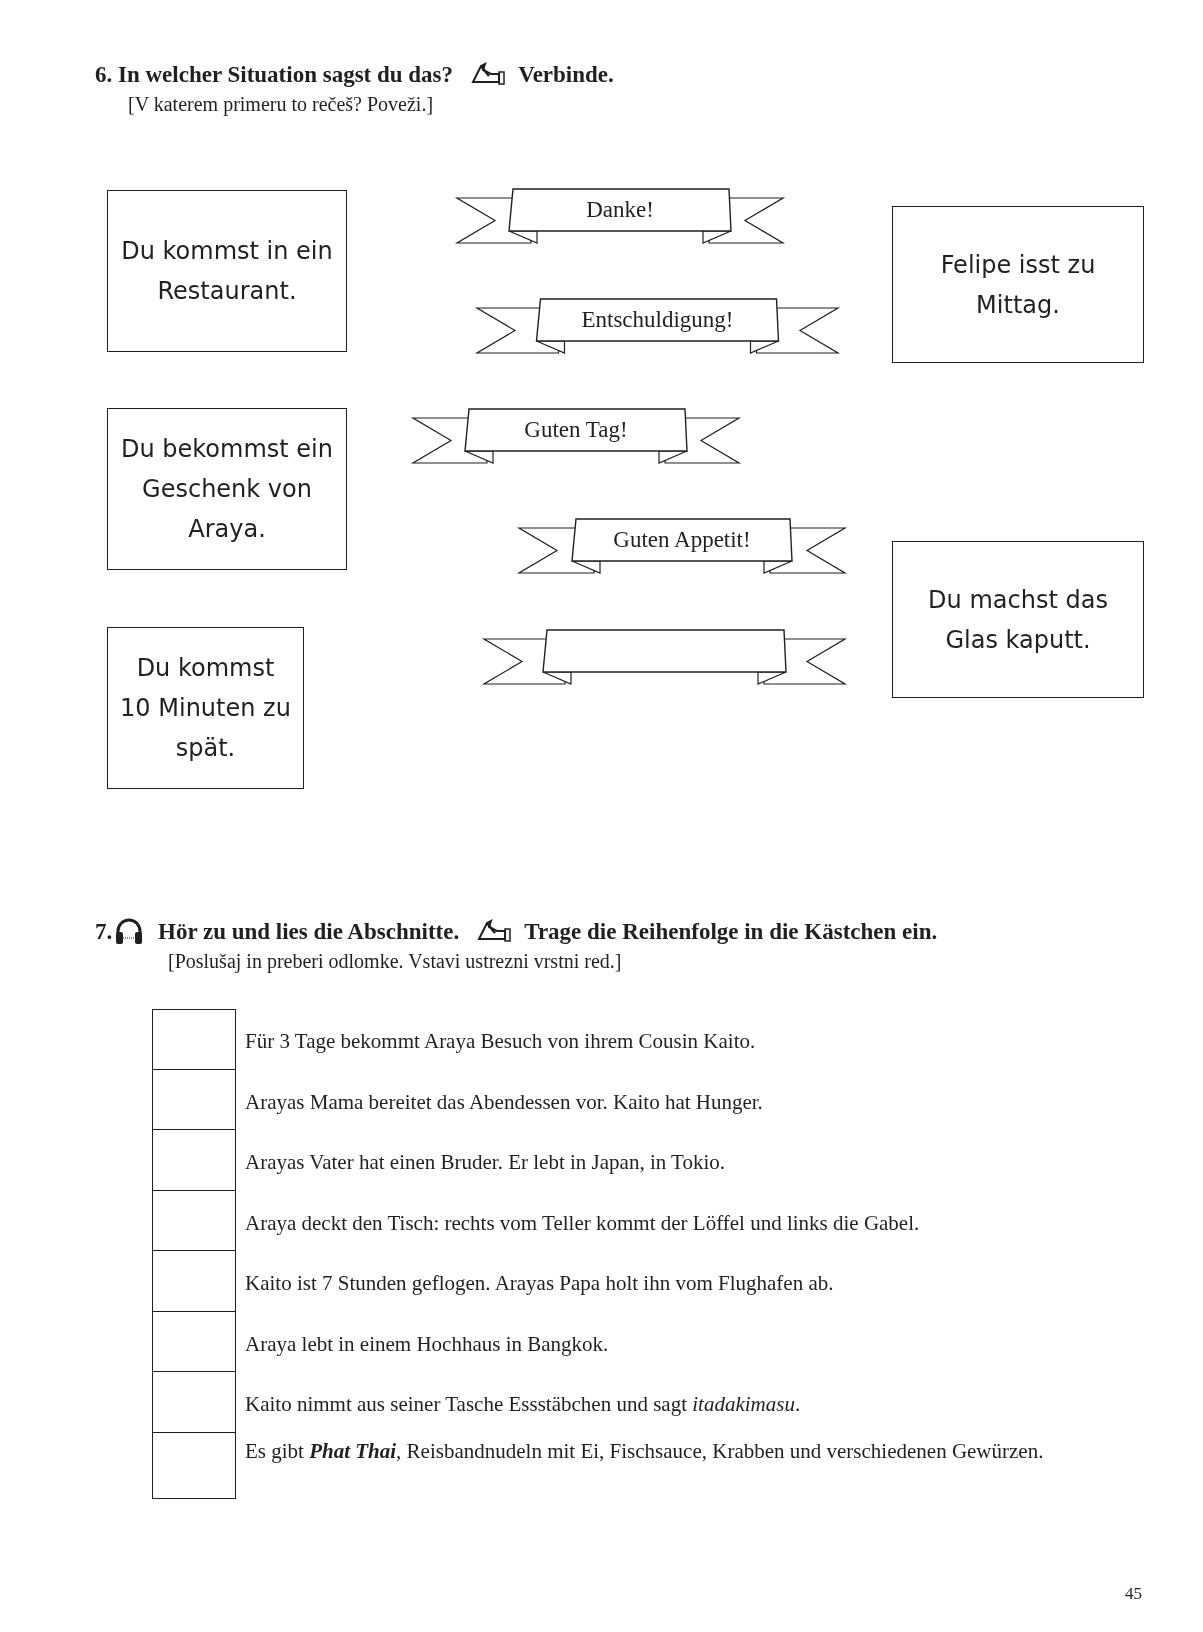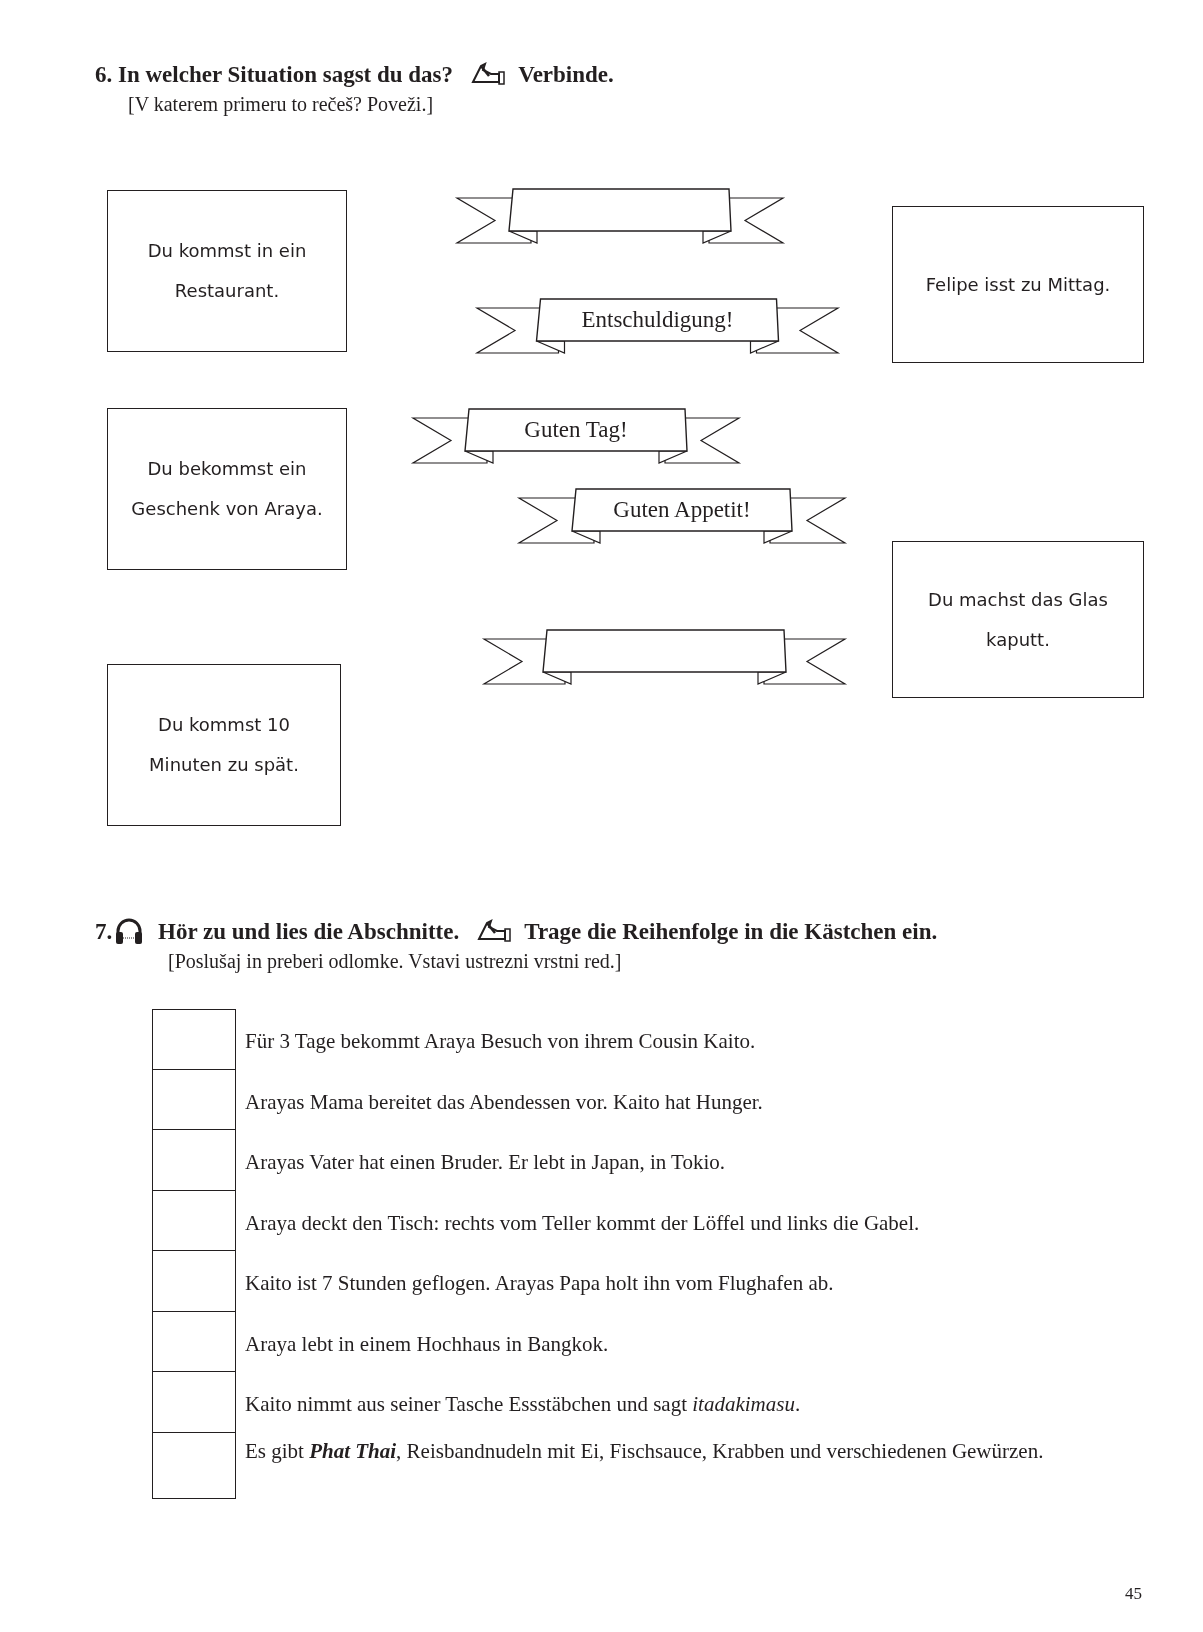--- a/index.html
+++ b/index.html
@@ -4,21 +4,21 @@
 <style>
   html, body { margin:0; padding:0; background:#fff; }
   body { width:1203px; height:1632px; position:relative; overflow:hidden; color:#231f20;
          font-family:"Liberation Serif","DejaVu Serif", serif; }
   .abs { position:absolute; }
   .heading { font-weight:bold; font-size:23px; white-space:nowrap; }
   .sub { font-size:20px; white-space:nowrap; }
   .icon { display:inline-block; vertical-align:middle; }
   .sbox { position:absolute; border:1.5px solid #231f20; box-sizing:border-box; display:flex;
           align-items:center; justify-content:center; text-align:center;
-          font-family:"DejaVu Sans","Liberation Sans", sans-serif; font-size:18px; line-height:40px; padding:0 12px; }
+          font-family:"DejaVu Sans","Liberation Sans", sans-serif; font-size:24px; line-height:40px; padding:0 12px; }
   .ribbon { position:absolute; }
   .ribbon svg { position:absolute; left:0; top:0; overflow:visible; }
   .ribbon .label { position:absolute; display:flex; align-items:center; justify-content:center;
                    font-size:23px; white-space:nowrap; }
   .rows { position:absolute; left:152px; top:1009px; }
   .row { position:relative; height:60.5px; }
   .row .cell { position:absolute; left:0; top:0; width:84px; height:100%; border:1.5px solid #231f20;
                box-sizing:border-box; border-top-width:0; background:#fff; }
   .row:first-child .cell { border-top-width:1.5px; }
   .row .text { position:absolute; left:93px; top:18px; font-size:21px; line-height:28px; width:880px; }
@@ -38,33 +38,34 @@
         <path d="M12 4 L20 14" stroke="#231f20" stroke-width="2.5"></path>
         <rect x="30" y="10" width="5" height="12" fill="none" stroke="#231f20" stroke-width="1.5"></rect>
       </svg>
   </span>
   <span>Verbinde.</span>
 </div>
 <div class="abs sub" style="left:128px; top:93px;">[V katerem primeru to rečeš? Poveži.]</div>
 
 <div class="sbox" style="left:107px; top:190px; width:240px; height:162px;">Du kommst in ein Restaurant.</div>
 <div class="sbox" style="left:107px; top:408px; width:240px; height:162px;">Du bekommst ein Geschenk von Araya.</div>
-<div class="sbox" style="left:107px; top:627px; width:234px; height:162px;margin-top:37px;">Du kommst 10 Minuten zu spät.</div>
+<div class="sbox" style="left:107px; top:627px; width:197px; height:162px;">Du kommst 10 Minuten zu spät.</div>
 
 <div class="sbox" style="left:892px; top:206px; width:252px; height:157px;">Felipe isst zu Mittag.</div>
 <div class="sbox" style="left:892px; top:541px; width:252px; height:157px;">Du machst das Glas kaputt.</div>
 
 <div class="ribbon" style="left: 457px; top: 189px; width: 326px; height: 54px;">
     <svg width="326" height="54">
       <polygon points="0,9 74,9 74,54 0,54 38,31.5" fill="#fff" stroke="#231f20" stroke-width="1.2"></polygon>
       <polygon points="326,9 252,9 252,54 326,54 288,31.5" fill="#fff" stroke="#231f20" stroke-width="1.2"></polygon>
       <polygon points="52,42 80,54 80,42" fill="#fff" stroke="#231f20" stroke-width="1.2"></polygon>
       <polygon points="274,42 246,54 246,42" fill="#fff" stroke="#231f20" stroke-width="1.2"></polygon>
       <polygon points="56,0 272,0 274,42 52,42" fill="#fff" stroke="#231f20" stroke-width="1.4"></polygon>
     </svg>
+    <div class="label" style="left: 54px; top: 0px; width: 218px; height: 42px;">Danke!</div>
   </div>
 <div class="ribbon" style="left: 477px; top: 299px; width: 361px; height: 54px;">
     <svg width="361" height="54">
       <polygon points="0,9 81.5,9 81.5,54 0,54 38,31.5" fill="#fff" stroke="#231f20" stroke-width="1.2"></polygon>
       <polygon points="361,9 279.5,9 279.5,54 361,54 323,31.5" fill="#fff" stroke="#231f20" stroke-width="1.2"></polygon>
       <polygon points="59.5,42 87.5,54 87.5,42" fill="#fff" stroke="#231f20" stroke-width="1.2"></polygon>
       <polygon points="301.5,42 273.5,54 273.5,42" fill="#fff" stroke="#231f20" stroke-width="1.2"></polygon>
       <polygon points="63.5,0 299.5,0 301.5,42 59.5,42" fill="#fff" stroke="#231f20" stroke-width="1.4"></polygon>
     </svg>
     <div class="label" style="left: 61.5px; top: 0px; width: 238px; height: 42px; text-align: right;">Entschuldigung!</div>
@@ -72,21 +73,21 @@
 <div class="ribbon" style="left: 413px; top: 409px; width: 326px; height: 54px;">
     <svg width="326" height="54">
       <polygon points="0,9 74,9 74,54 0,54 38,31.5" fill="#fff" stroke="#231f20" stroke-width="1.2"></polygon>
       <polygon points="326,9 252,9 252,54 326,54 288,31.5" fill="#fff" stroke="#231f20" stroke-width="1.2"></polygon>
       <polygon points="52,42 80,54 80,42" fill="#fff" stroke="#231f20" stroke-width="1.2"></polygon>
       <polygon points="274,42 246,54 246,42" fill="#fff" stroke="#231f20" stroke-width="1.2"></polygon>
       <polygon points="56,0 272,0 274,42 52,42" fill="#fff" stroke="#231f20" stroke-width="1.4"></polygon>
     </svg>
     <div class="label" style="left: 54px; top: 0px; width: 218px; height: 42px;">Guten Tag!</div>
   </div>
-<div class="ribbon" style="left: 519px; top: 489px; width: 326px; height: 54px;">
+<div class="ribbon" style="left: 519px; top: 519px; width: 326px; height: 54px;">
     <svg width="326" height="54">
       <polygon points="0,9 75,9 75,54 0,54 38,31.5" fill="#fff" stroke="#231f20" stroke-width="1.2"></polygon>
       <polygon points="326,9 251,9 251,54 326,54 288,31.5" fill="#fff" stroke="#231f20" stroke-width="1.2"></polygon>
       <polygon points="53,42 81,54 81,42" fill="#fff" stroke="#231f20" stroke-width="1.2"></polygon>
       <polygon points="273,42 245,54 245,42" fill="#fff" stroke="#231f20" stroke-width="1.2"></polygon>
       <polygon points="57,0 271,0 273,42 53,42" fill="#fff" stroke="#231f20" stroke-width="1.4"></polygon>
     </svg>
     <div class="label" style="left: 55px; top: 0px; width: 216px; height: 42px;">Guten Appetit!</div>
   </div>
 <div class="ribbon" style="left: 484px; top: 630px; width: 361px; height: 54px;">

